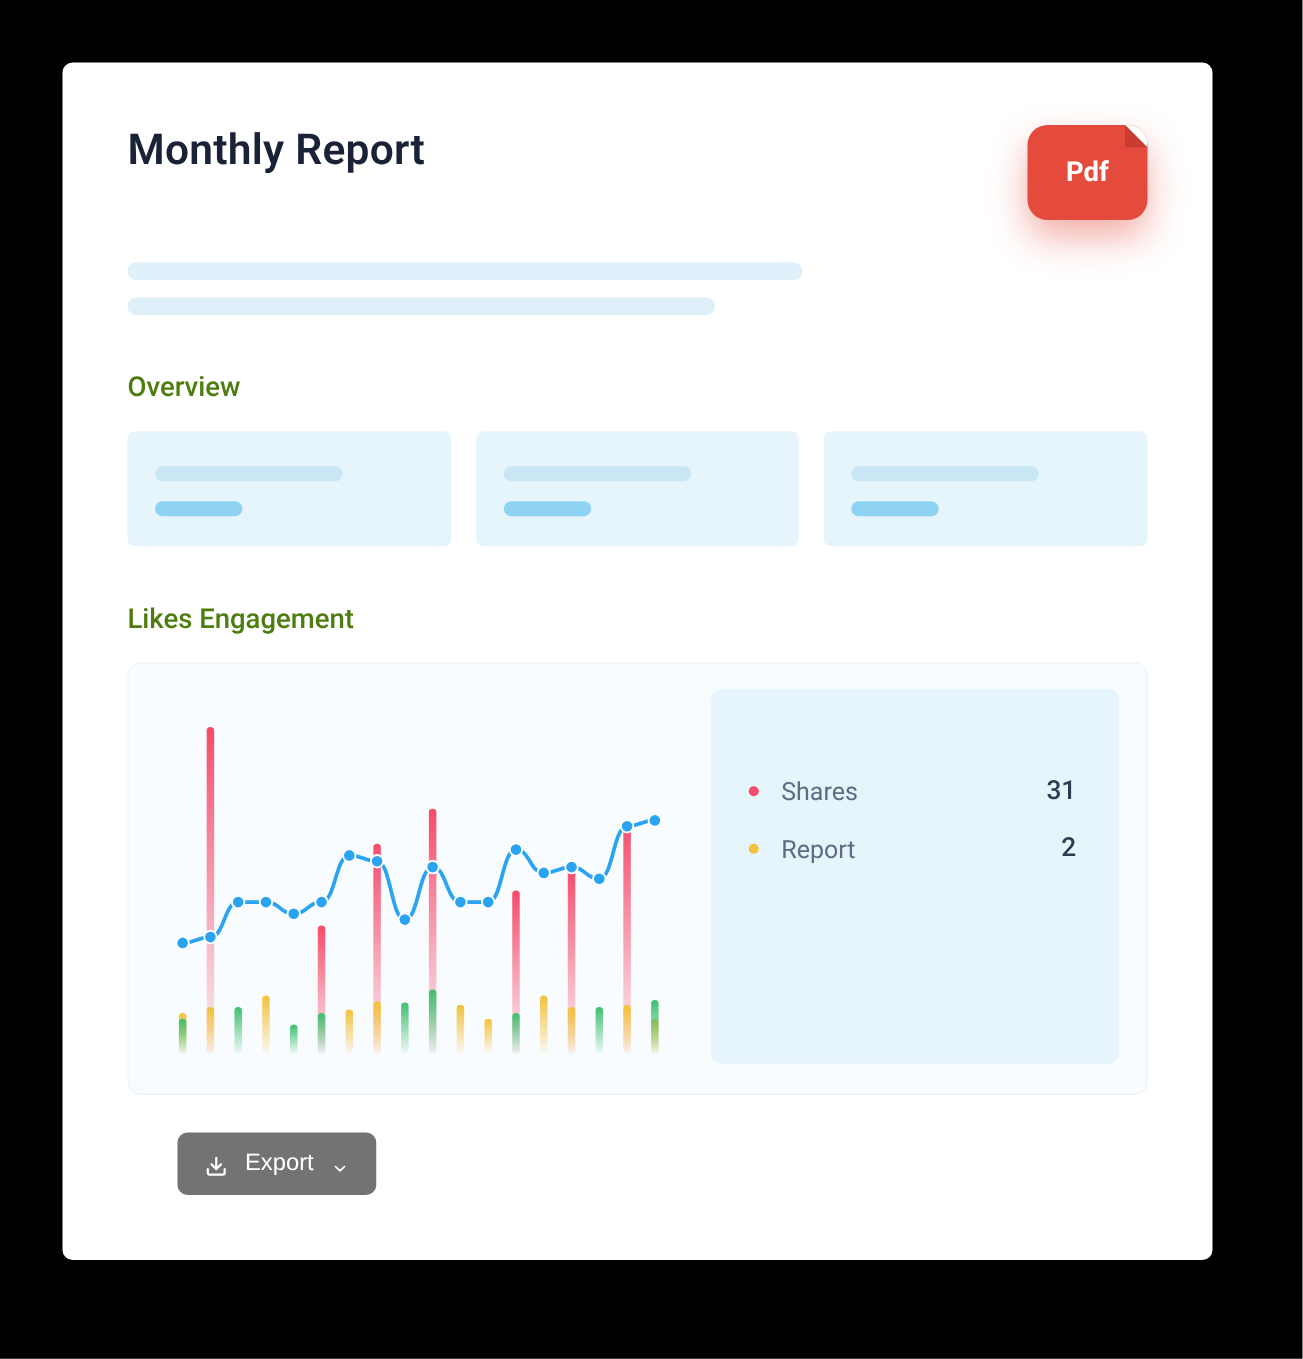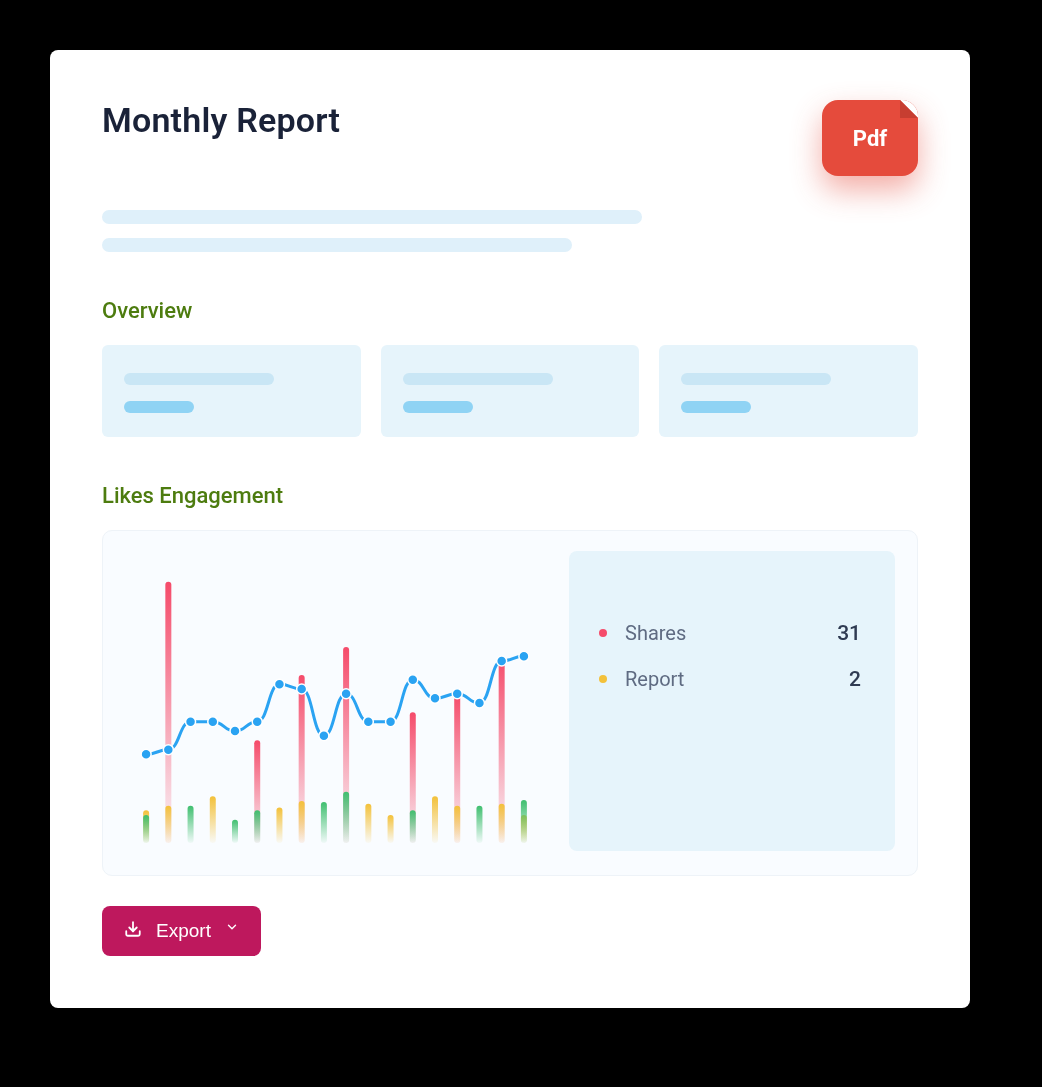--- a/index.html
+++ b/index.html
@@ -80,26 +80,27 @@
     margin-bottom: 22px;
   }
   .legend-dot { width:8px; height:8px; border-radius:50%; margin-right:18px;}
   .legend-dot.green{background:#3fbf6f;}
   .legend-dot.red{background:#f54b6a;}
   .legend-dot.yellow{background:#f3c13a;}
   .legend-label{ flex:1; }
   .legend-value{ color:#2f3b52; font-weight:500; font-size:21px;}
   .export-btn {
     margin-top: 30px;
-    display:inline-flex; align-items:flex-start; gap:14px;
-    background:#be185d; color:#fff;
+    display:inline-flex; align-items:flex-end; gap:14px;
+    background:#737373; color:#fff;
     border:none; border-radius:8px;
     padding: 14px 22px;
     font-size: 19px; font-weight:500;
     cursor:pointer;
+    margin-left:40px;
   }
   .export-btn svg { display:block; }
 </style>
 </head>
 <body>
 
 <div class="card">
 
   <div class="header-row">
     <h1 class="title">Monthly Report</h1>

